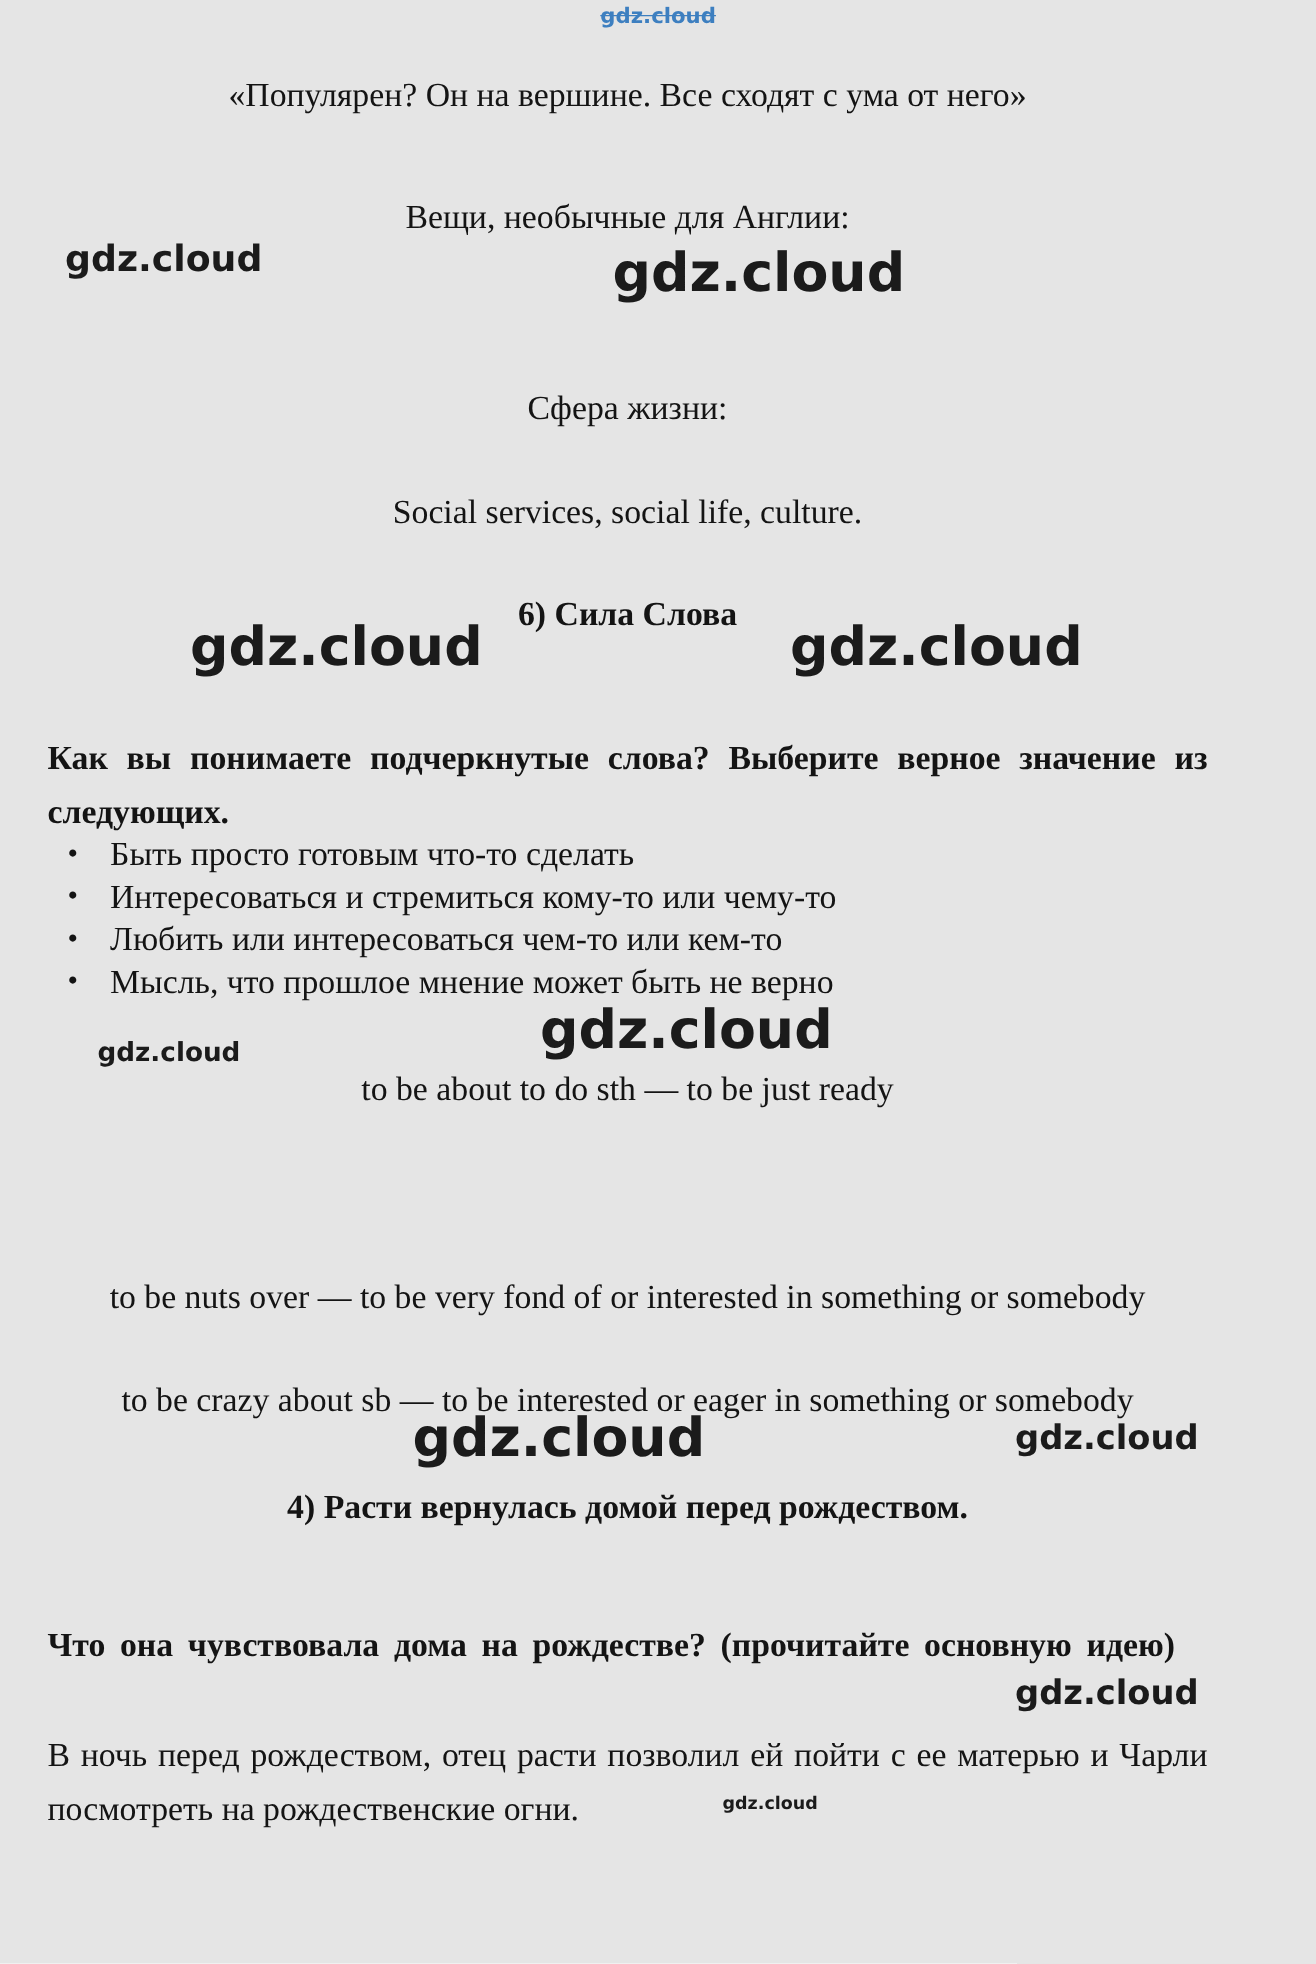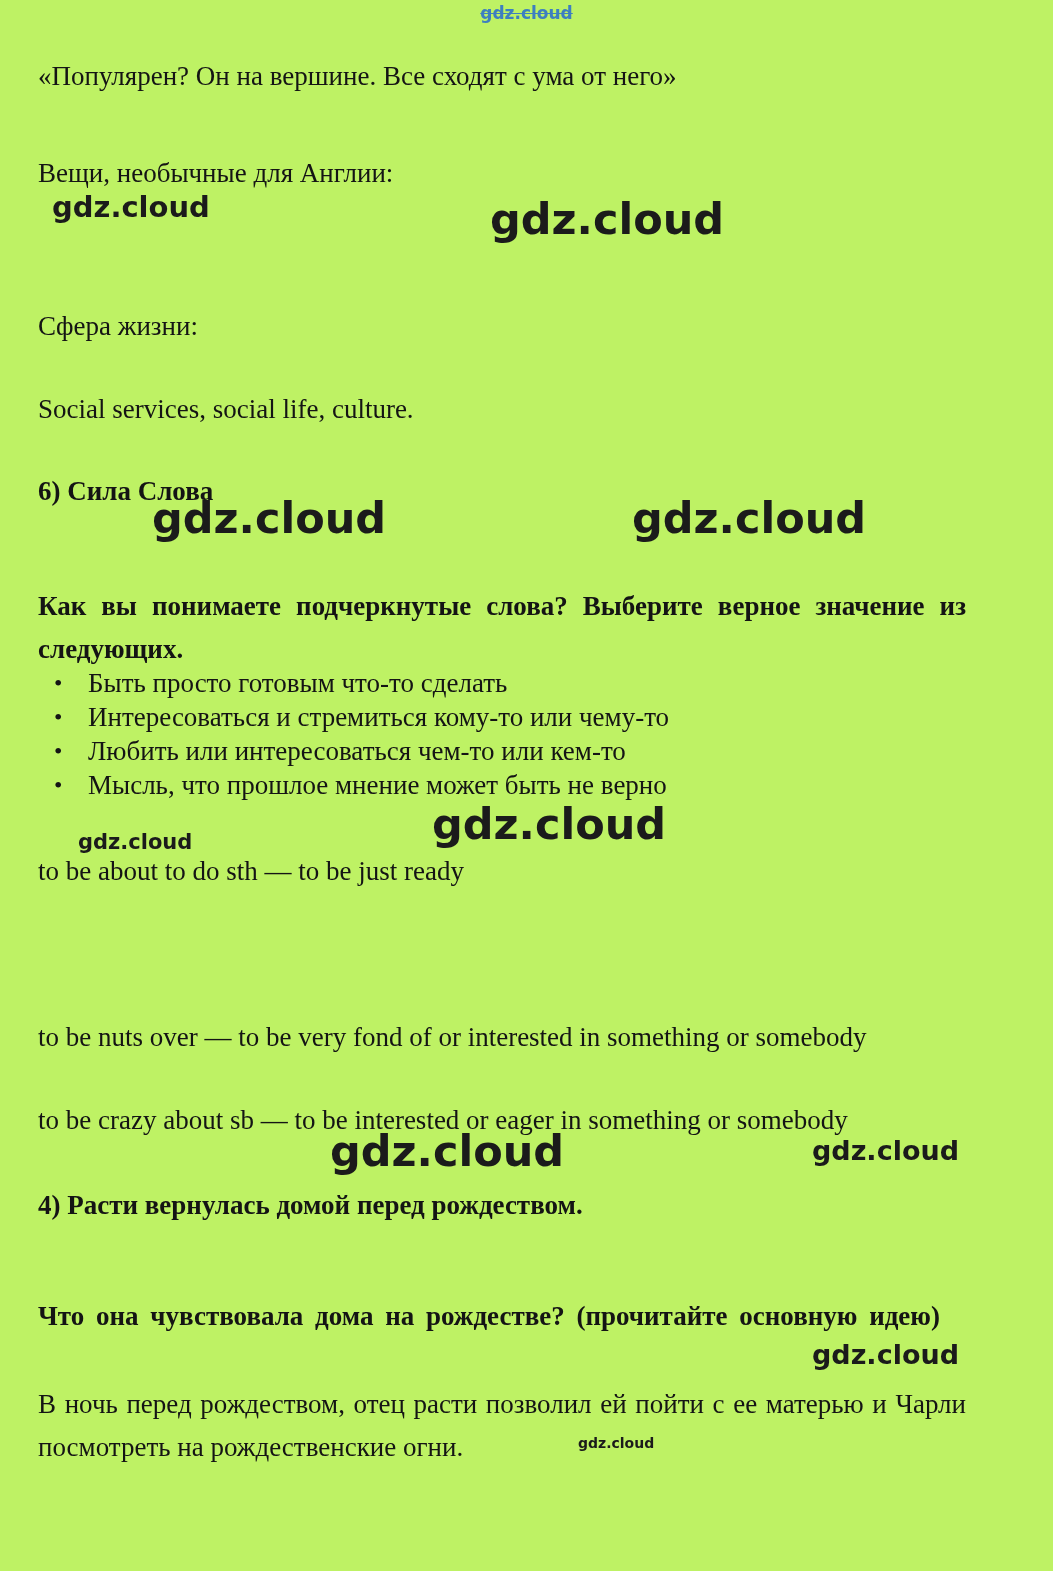--- a/index.html
+++ b/index.html
@@ -1,34 +1,34 @@
 <!DOCTYPE html>
 <html><head>
 <meta charset="utf-8">
 <style>
   * { margin:0; padding:0; box-sizing:border-box; }
   html,body { background:#ffffff; }
   .page {
     position:relative;
     width:1053px; height:1571px;
     margin:0 auto;
-    background:#bef264;
+    background:#e5e5e5;
     font-family:"Liberation Serif", serif;
     color:#141414;
     overflow:hidden;
   }
   .t {
     position:absolute;
     left:38px;
     width:928px;
     font-size:27px;
     line-height:1.58;
   }
   .bold { font-weight:bold; }
-  .nowrap { white-space:nowrap; }
+  .nowrap { white-space:nowrap;text-align:center; }
   .just { text-align:justify; text-align-last:left; }
   .wide-gaps { word-spacing:5px;margin-top:29px; }
   .bullets { position:absolute; left:38px; top:666px; width:928px; list-style:none; }
   .bullets li {
     position:relative;
     padding-left:50px;
     font-size:27px;
     line-height:34px;
     color:#141414;
   }

